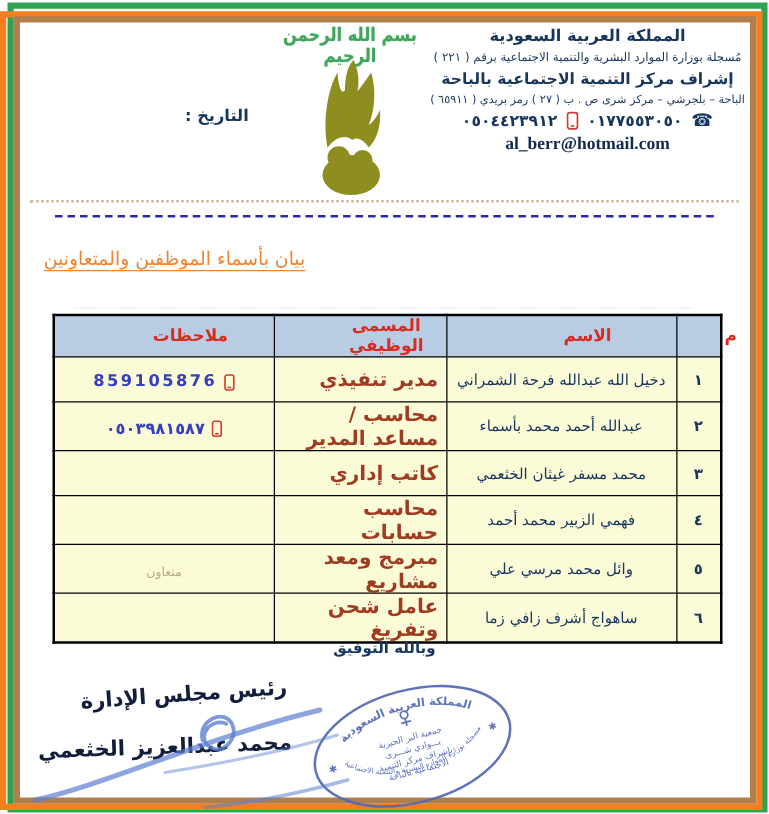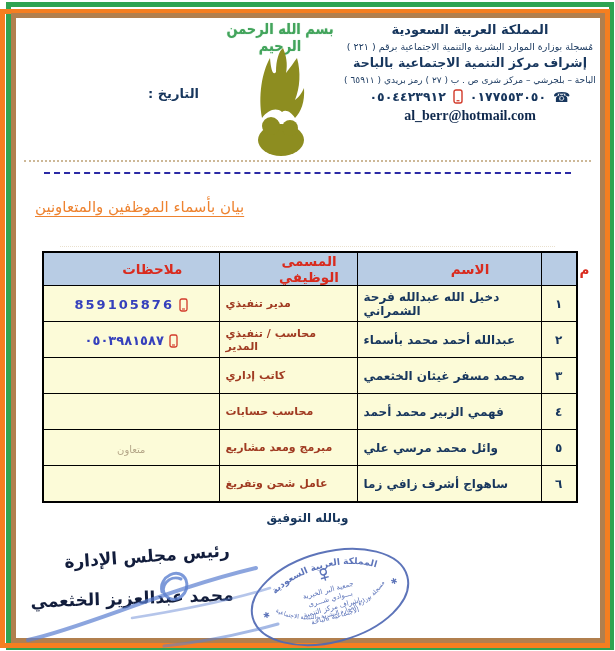--- a/index.html
+++ b/index.html
@@ -44,22 +44,22 @@
 
   
   table.staff{position:absolute;top:251px;left:42px;width:536px;
               border-collapse:collapse;border:2px solid #000;table-layout:fixed;}
   table.staff th,table.staff td{border:1.5px solid #000;padding:0 6px;}
   table.staff th{background:#b8cce4;color:#d92b1e;font-size:13.5px;font-weight:bold;
                  height:31px;text-align:center;padding-left:48px;}
   table.staff td{background:#fcfbd8;height:35px;}
   col.c-num{width:36px;} col.c-name{width:184px;} col.c-job{width:138px;} col.c-notes{width:176px;}
   td.cell-num{color:#17365d;font-weight:bold;font-size:12px;text-align:center;}
-  td.cell-name{color:#17365d;font-weight:bold;font-size:12px;text-align:left;padding-right:9px;}
-  td.cell-job{color:#a03b22;font-weight:bold;font-size:11px;text-align:left;}
+  td.cell-name{color:#17365d;font-weight:normal;font-size:12px;text-align:center;padding-right:9px;}
+  td.cell-job{color:#a03b22;font-weight:bold;font-size:16px;text-align:right;}
   td.cell-notes{text-align:center;}
   .phone-wrap{display:inline-flex;direction:ltr;align-items:center;gap:5px;
               color:#3540bc;font-weight:bold;font-size:13px;letter-spacing:2px;}
   .note-muted{color:#b5a789;font-size:10px;}
 
   .closing{position:absolute;top:511px;left:0;width:100%;text-align:center;
            color:#17365d;font-size:12px;font-weight:bold;}
 
   
   .sig-title{position:absolute;top:546px;left:52px;width:190px;text-align:center;
@@ -141,21 +141,21 @@
             <svg width="9" height="14" viewBox="0 0 9 14">
               <rect x="1" y="1" width="7" height="12" rx="1.8" fill="none" stroke="#d23a2a" stroke-width="1.3"></rect>
               <line x1="3" y1="11" x2="6" y2="11" stroke="#d23a2a" stroke-width="1.1"></line>
             </svg>
           </span>
         </td>
       </tr>
       <tr>
         <td class="cell-num">٢</td>
         <td class="cell-name">عبدالله أحمد محمد بأسماء</td>
-        <td class="cell-job">محاسب / تنفيذي المدير</td>
+        <td class="cell-job">محاسب / مساعد المدير</td>
         <td class="cell-notes">
           <span class="phone-wrap">
             <span>٠٥٠٣٩٨١٥٨٧</span>
             <svg width="9" height="14" viewBox="0 0 9 14">
               <rect x="1" y="1" width="7" height="12" rx="1.8" fill="none" stroke="#d23a2a" stroke-width="1.3"></rect>
               <line x1="3" y1="11" x2="6" y2="11" stroke="#d23a2a" stroke-width="1.1"></line>
             </svg>
           </span>
         </td>
       </tr>

